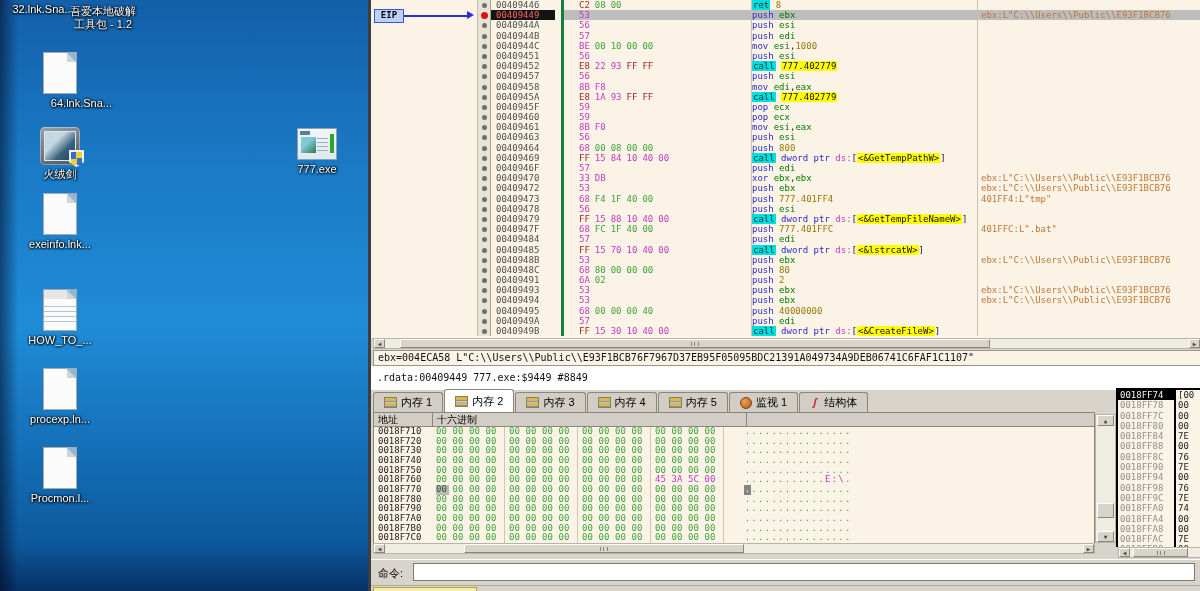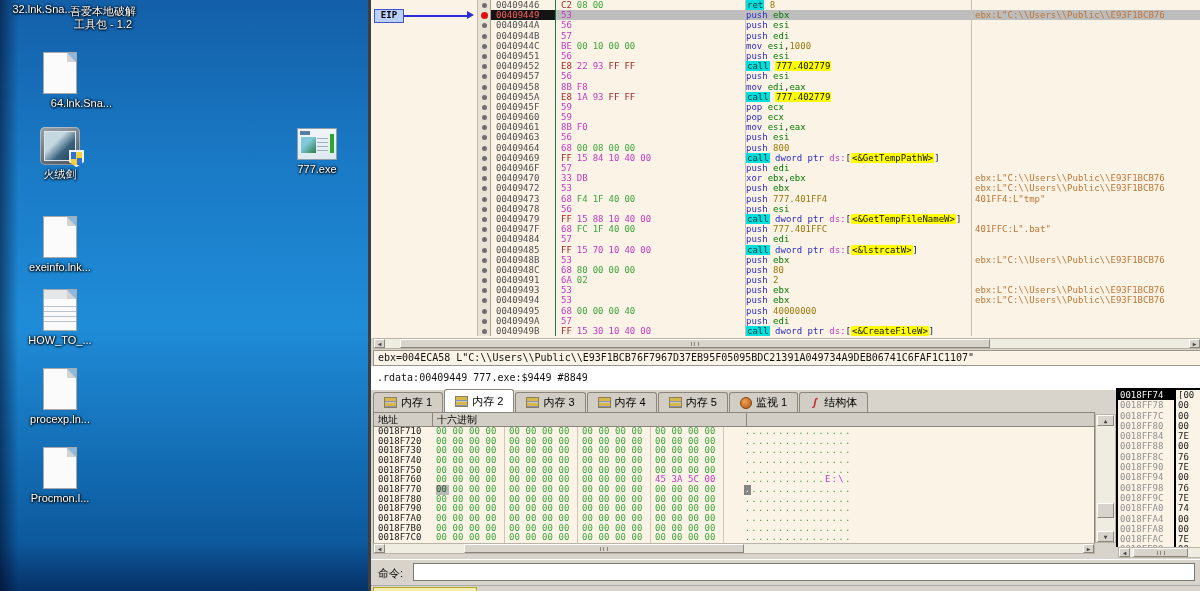--- a/index.html
+++ b/index.html
@@ -38,21 +38,21 @@
   
   #dbg{position:absolute;left:368px;top:0;width:832px;height:591px;background:#d8d4cc;
     border-left:3px solid #3c3f44;box-sizing:border-box;
     font-family:"DejaVu Sans Mono","Liberation Mono",monospace;}
   #disasm{position:absolute;left:0;top:0;right:0;height:338px;background:#fbf4e6;overflow:hidden;}
   .drow{display:flex;height:10.2px;line-height:10.4px;font-size:9px;white-space:nowrap;overflow:hidden;}
   .drow span{display:block;box-sizing:border-box;overflow:hidden;}
   .c0{width:106px;flex:none;}
   .c1{width:14px;flex:none;background:#e7e3d5;border-left:1px solid #c4bca8;border-right:1px solid #a99f8a;text-align:center;}
   .c2{width:64px;flex:none;padding-left:5px;color:#4e4e4e;}
-  .c3{width:190px;flex:none;padding-left:5px;border-left:1px solid #15803d;}
+  .c3{width:190px;flex:none;padding-left:15px;border-left:3px solid #15803d;margin-left:6px;}
   .c4{width:226px;flex:none;border-left:1px solid #c9c1ad;}
   .c5{flex:1;border-left:1px solid #c9c1ad;padding-left:3px;color:#bf7636;}
   .dot{display:inline-block;width:5px;height:5px;border-radius:50%;background:#6e6e6e;margin-top:3px;}
   .dot.red{width:7px;height:7px;background:#df1010;margin-top:2px;}
   .drow.eip .c2{background:#141414;color:#ff5f5f;}
   .drow.eip .c3,.drow.eip .c4,.drow.eip .c5{background:#bdbdbd;}
   .bt,.tk{font-weight:normal;font-style:normal;}
   .bt{margin-right:5px;}
   .bt.m{color:#c238c2;} .bt.g{color:#3da43d;} .bt.r{color:#a32727;}
   .tk.mn{color:#2929c8;} .tk.reg{color:#007800;} .tk.num{color:#97770a;}
@@ -149,21 +149,21 @@
       <div class="dit" style="left: 8px; top: 52px; width: 104px; text-align: right;">
         <div class="dicon t-doc"></div>
         <div class="dlabel">64.lnk.Sna...</div>
       </div>
       <div class="dit" style="left: 8px; top: 127px; width: 104px;">
         <div class="dicon t-huorong">
           <i class="shield"></i>
         </div>
         <div class="dlabel">火绒剑</div>
       </div>
-      <div class="dit" style="left: 8px; top: 216px; width: 104px;">
+      <div class="dit" style="left: 8px; top: 193px; width: 104px;">
         <div class="dicon t-doc"></div>
         <div class="dlabel">exeinfo.lnk...</div>
       </div>
       <div class="dit" style="left: 8px; top: 289px; width: 104px;">
         <div class="dicon t-notepad"></div>
         <div class="dlabel">HOW_TO_...</div>
       </div>
       <div class="dit" style="left: 8px; top: 368px; width: 104px;">
         <div class="dicon t-doc"></div>
         <div class="dlabel">procexp.ln...</div>

